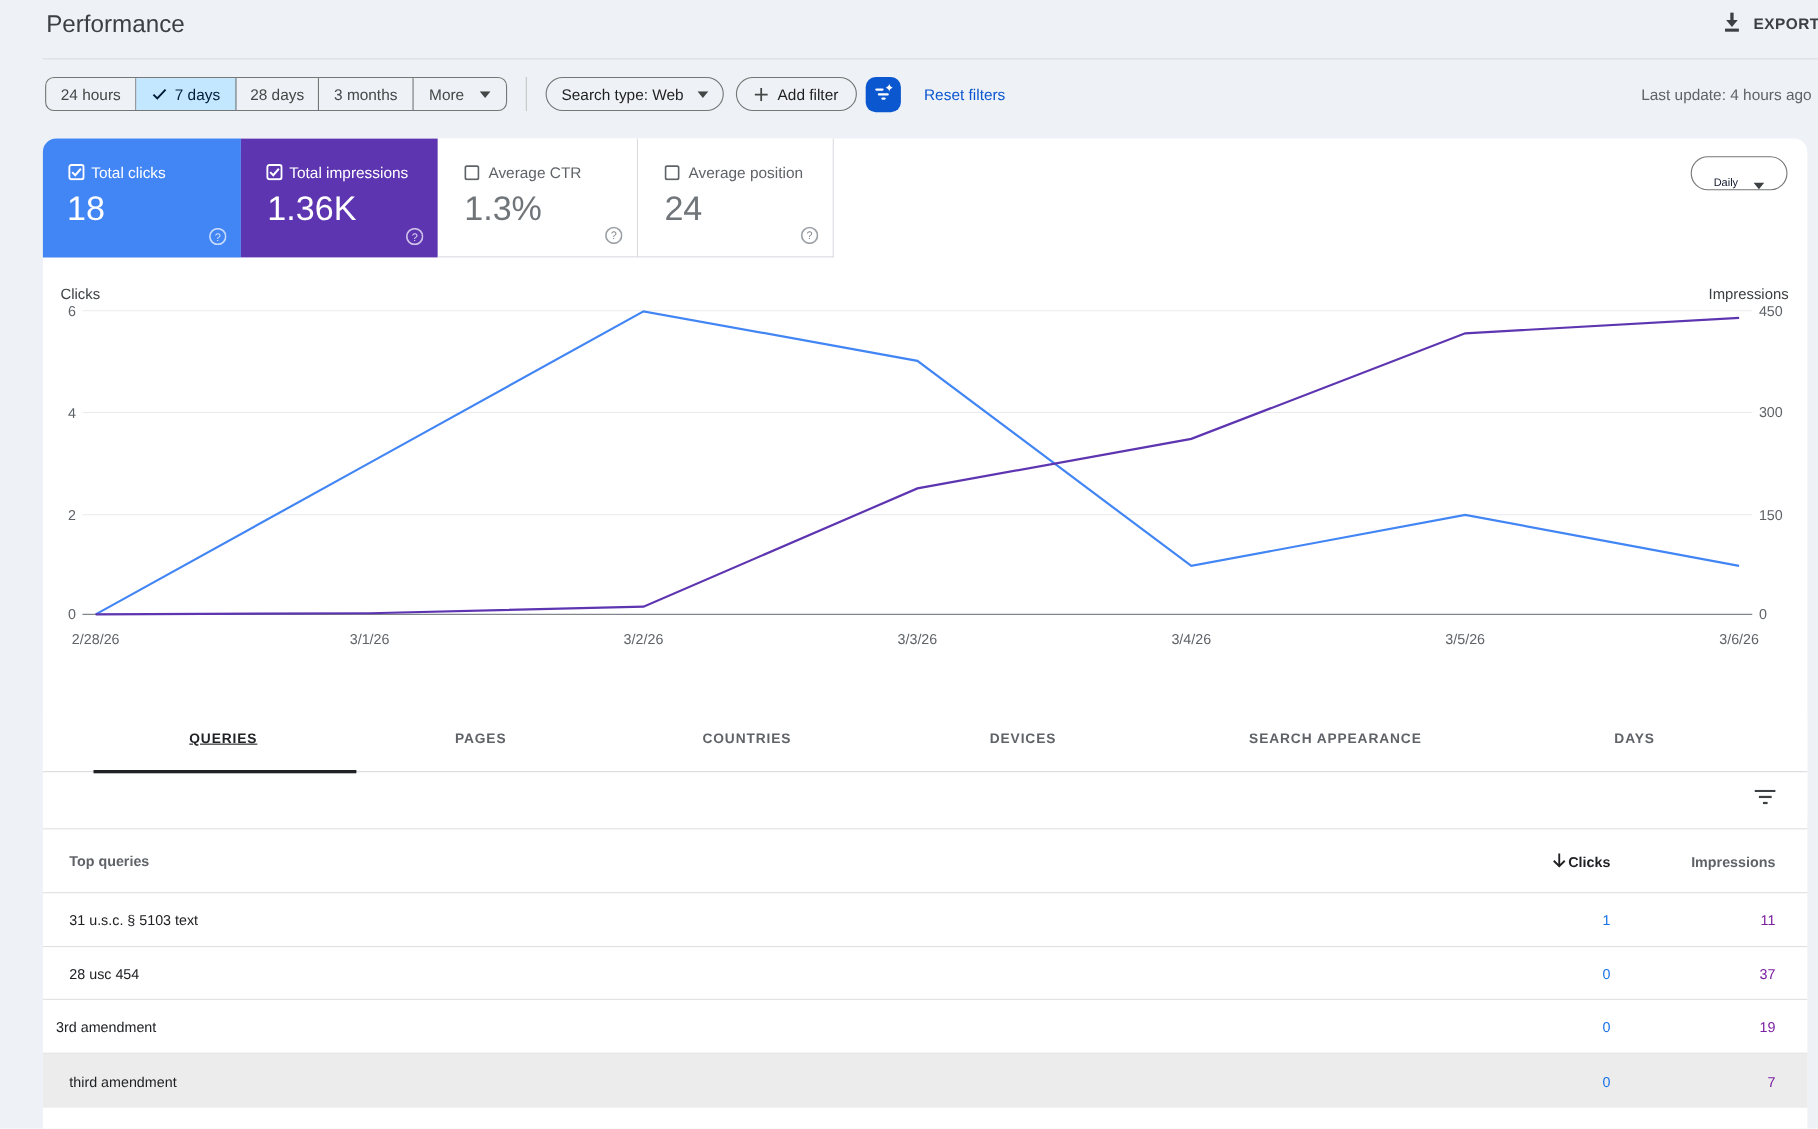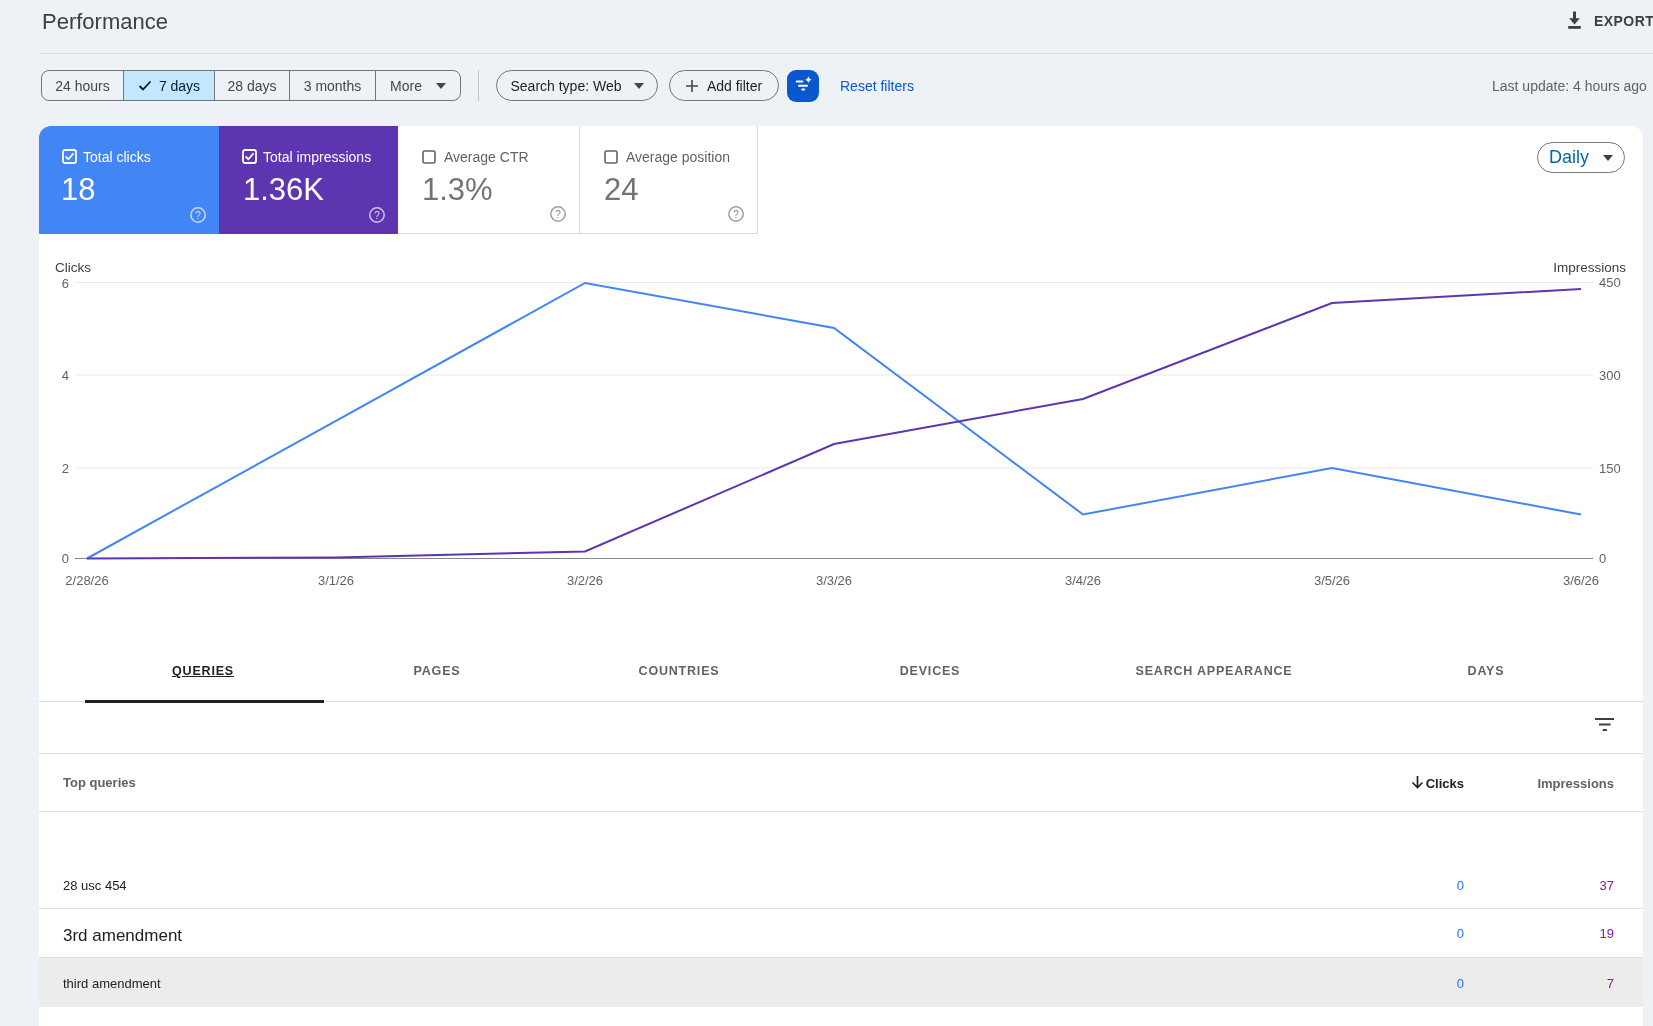--- a/index.html
+++ b/index.html
@@ -109,21 +109,21 @@
       <rect x="1" y="1" width="12" height="12" rx="1.5" fill="none" stroke="#5f6368" stroke-width="1.6"></rect>
     </svg>
     <div class="abs" style="left:46px; top:23px; font-size:14px; color:#5f6368;">Average position</div>
     <div class="abs" style="left:24px; top:46px; font-size:31px; color:#70757a;">24</div>
     <svg class="abs" style="right:13px; bottom:11px;" width="16" height="16" viewBox="0 0 16 16">
       <circle cx="8" cy="8" r="7.2" fill="none" stroke="#9aa0a6" stroke-width="1.5"></circle>
       <text x="8" y="11.7" font-size="10" fill="#80868b" text-anchor="middle" font-family="Liberation Sans">?</text>
     </svg>
   </div>
 
-  <div class="abs" style="left:1498px; top:16px; width:88px; height:31px; border:1px solid #747775; border-radius:16px; display:flex; align-items:center; justify-content:center; font-size:18px; color:#0369a1;">Daily
+  <div class="abs" style="left:1498px; top:16px; width:88px; height:31px; border:1px solid #747775; border-radius:16px; display:flex; align-items:flex-end; justify-content:center; font-size:10px; color:#0f172a;">Daily
     <svg width="10" height="6" viewBox="0 0 10 6" style="margin-left:14px;">
         <path d="M0 0 L5 6 L10 0 Z" fill="#3c4043"></path>
       </svg>
   </div>
 
   <svg class="abs" style="left:0; top:0;" width="1604" height="486" viewBox="0 0 1604 486">
     <line x1="36" y1="156.5" x2="1554" y2="156.5" stroke="#e8eaed" stroke-width="1"></line>
     <line x1="36" y1="249" x2="1554" y2="249" stroke="#e8eaed" stroke-width="1"></line>
     <line x1="36" y1="342" x2="1554" y2="342" stroke="#e8eaed" stroke-width="1"></line>
     <line x1="36" y1="432.5" x2="1554" y2="432.5" stroke="#80868b" stroke-width="1"></line>
@@ -176,31 +176,40 @@
   <svg class="abs" style="left:1372px; top:136px;" width="13" height="14" viewBox="0 0 13 14">
     <path d="M6.5 1 V12 M1.5 7.5 L6.5 12.5 L11.5 7.5" fill="none" stroke="#202124" stroke-width="1.7"></path>
   </svg>
   <div class="abs" style="left:1425px; top:137px; width:0; font-size:13px; font-weight:bold; color:#202124;">
       <span style="float:right;">Clicks</span>
     </div>
   <div class="abs" style="left:1575px; top:137px; width:0; font-size:13px; font-weight:bold; color:#5f6368;">
       <span style="float:right;">Impressions</span>
     </div>
 
+  <div class="abs" style="left:0; top:173px; width:1604px; height:48.5px; border-bottom:1px solid #e0e0e0;">
+    <div class="abs" style="left:24px; top:17px; font-size:13px; color:#202124;">31 u.s.c. § 5103 text</div>
+    <div class="abs" style="left:1425px; top:17px; width:0; font-size:13px; color:#1a73e8;">
+        <span style="float:right;">1</span>
+      </div>
+    <div class="abs" style="left:1575px; top:17px; width:0; font-size:13px; color:#7b1fa2;">
+        <span style="float:right;">11</span>
+      </div>
+  </div>
   <div class="abs" style="left:0; top:221.5px; width:1604px; height:48px; border-bottom:1px solid #e0e0e0;">
     <div class="abs" style="left:24px; top:17px; font-size:13px; color:#202124;">28 usc 454</div>
     <div class="abs" style="left:1425px; top:17px; width:0; font-size:13px; color:#1a73e8;">
         <span style="float:right;">0</span>
       </div>
     <div class="abs" style="left:1575px; top:17px; width:0; font-size:13px; color:#7b1fa2;">
         <span style="float:right;">37</span>
       </div>
   </div>
   <div class="abs" style="left:0; top:269.5px; width:1604px; height:49px; border-bottom:1px solid #e0e0e0;">
-    <div class="abs" style="left:24px; top:17px; font-size:17px; color:#202124;">3rd amendment</div>
+    <div class="abs" style="left:12px; top:17px; font-size:13px; color:#202124;">3rd amendment</div>
     <div class="abs" style="left:1425px; top:17px; width:0; font-size:13px; color:#1a73e8;">
         <span style="float:right;">0</span>
       </div>
     <div class="abs" style="left:1575px; top:17px; width:0; font-size:13px; color:#7b1fa2;">
         <span style="float:right;">19</span>
       </div>
   </div>
   <div class="abs" style="left:0; top:318.5px; width:1604px; height:49.5px; background:#ececec;">
     <div class="abs" style="left:24px; top:18px; font-size:13px; color:#202124;">third amendment</div>
     <div class="abs" style="left:1425px; top:18px; width:0; font-size:13px; color:#1a73e8;">

